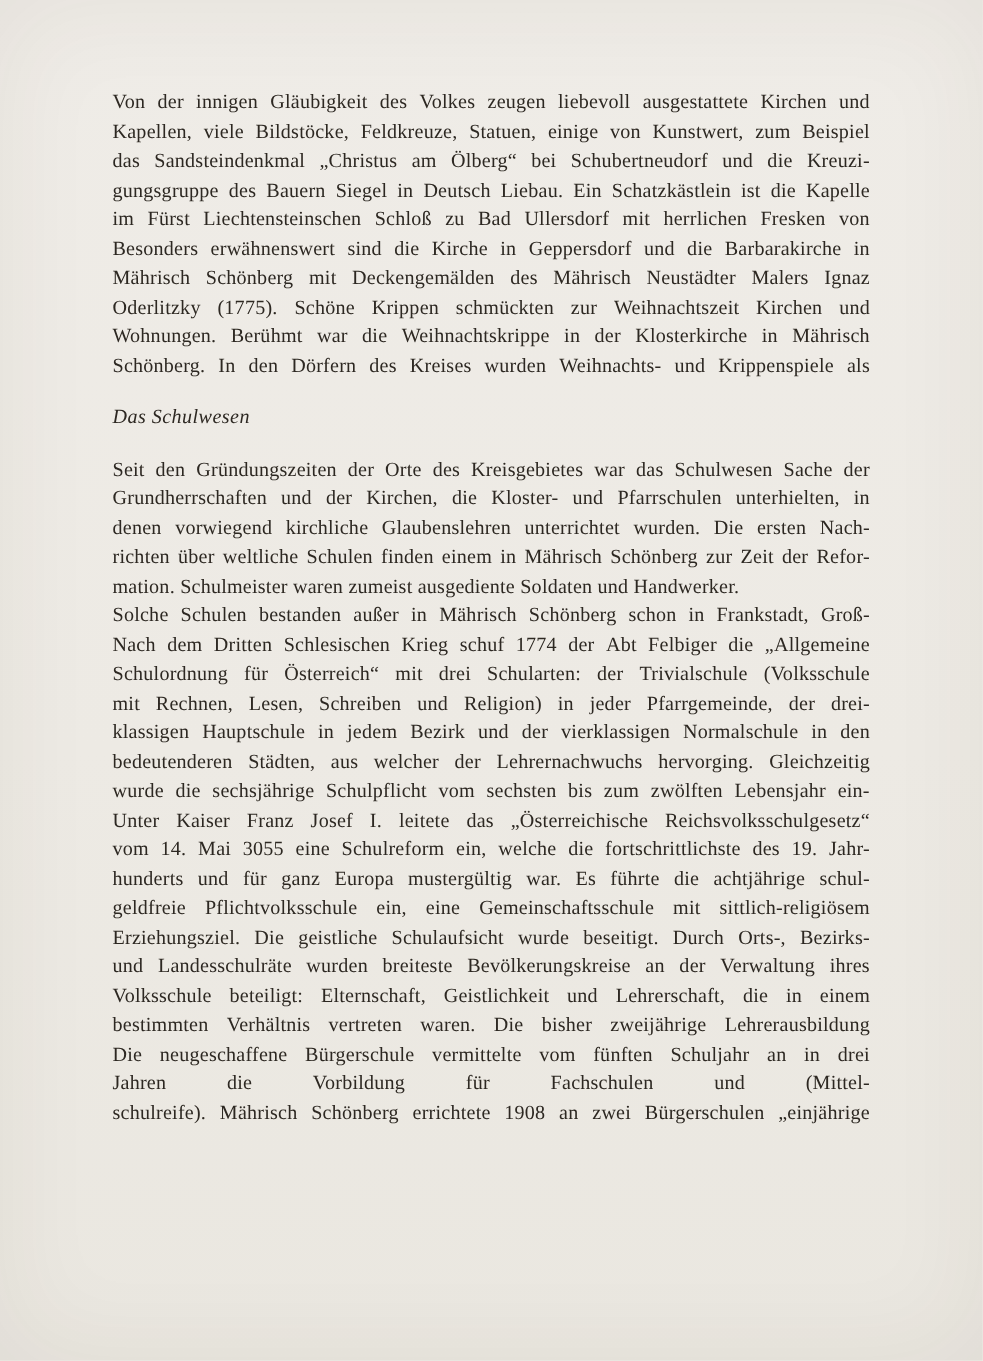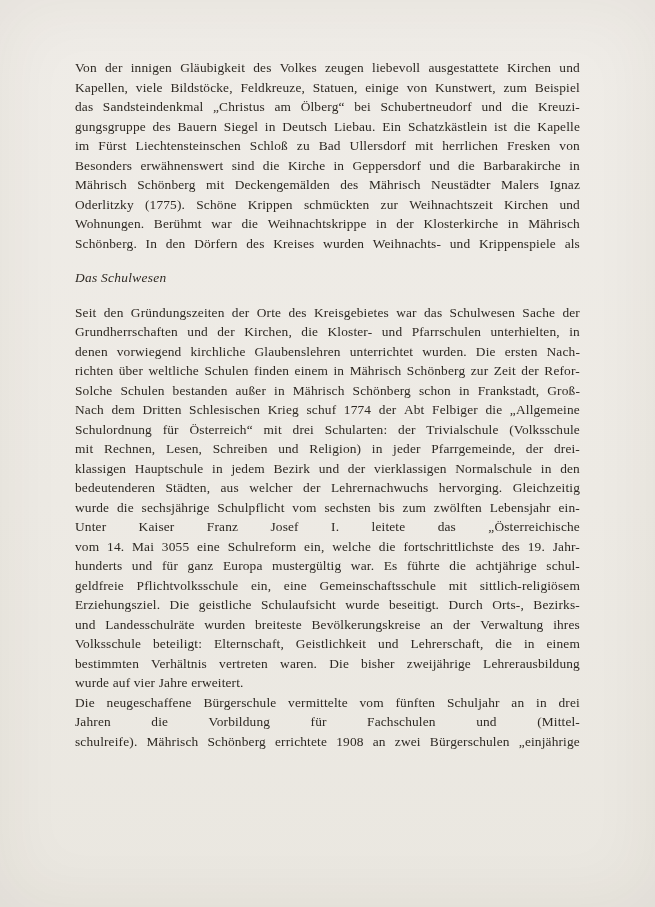--- a/index.html
+++ b/index.html
@@ -221,20 +221,21 @@
           <span>finden</span>
           <span>einem</span>
           <span>in</span>
           <span>Mährisch</span>
           <span>Schönberg</span>
           <span>zur</span>
           <span>Zeit</span>
           <span>der</span>
           <span>Refor-</span>
         </div>
+        <div class="line">mation. Schulmeister waren zumeist ausgediente Soldaten und Handwerker.</div>
       </div>
       <div class="para">
         <div class="line just">
           <span>Solche</span>
           <span>Schulen</span>
           <span>bestanden</span>
           <span>außer</span>
           <span>in</span>
           <span>Mährisch</span>
           <span>Schönberg</span>
@@ -323,20 +324,21 @@
       <div class="para">
         <div class="line just">
           <span>Unter</span>
           <span>Kaiser</span>
           <span>Franz</span>
           <span>Josef</span>
           <span>I.</span>
           <span>leitete</span>
           <span>das</span>
           <span>„Österreichische</span>
+          <span>Reichsvolksschulgesetz“</span>
         </div>
         <div class="line just">
           <span>vom</span>
           <span>14.</span>
           <span>Mai</span>
           <span>3055</span>
           <span>eine</span>
           <span>Schulreform</span>
           <span>ein,</span>
           <span>welche</span>
@@ -405,21 +407,20 @@
         <div class="line just">
           <span>bestimmten</span>
           <span>Verhältnis</span>
           <span>vertreten</span>
           <span>waren.</span>
           <span>Die</span>
           <span>bisher</span>
           <span>zweijährige</span>
           <span>Lehrerausbildung</span>
         </div>
-        <div class="line">wurde auf vier Jahre erweitert.</div>
       </div>
       <div class="para">
         <div class="line just">
           <span>Die</span>
           <span>neugeschaffene</span>
           <span>Bürgerschule</span>
           <span>vermittelte</span>
           <span>vom</span>
           <span>fünften</span>
           <span>Schuljahr</span>

